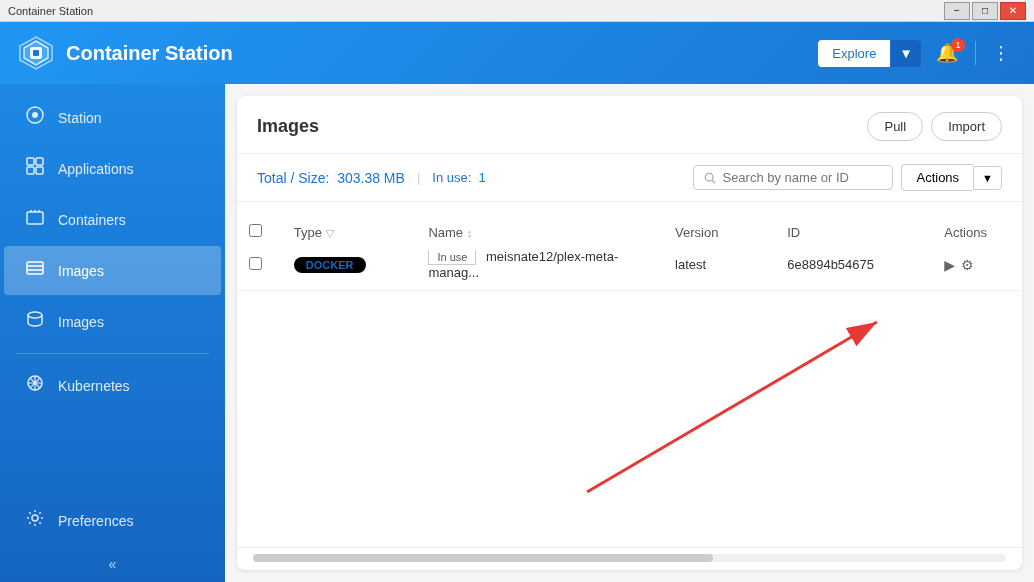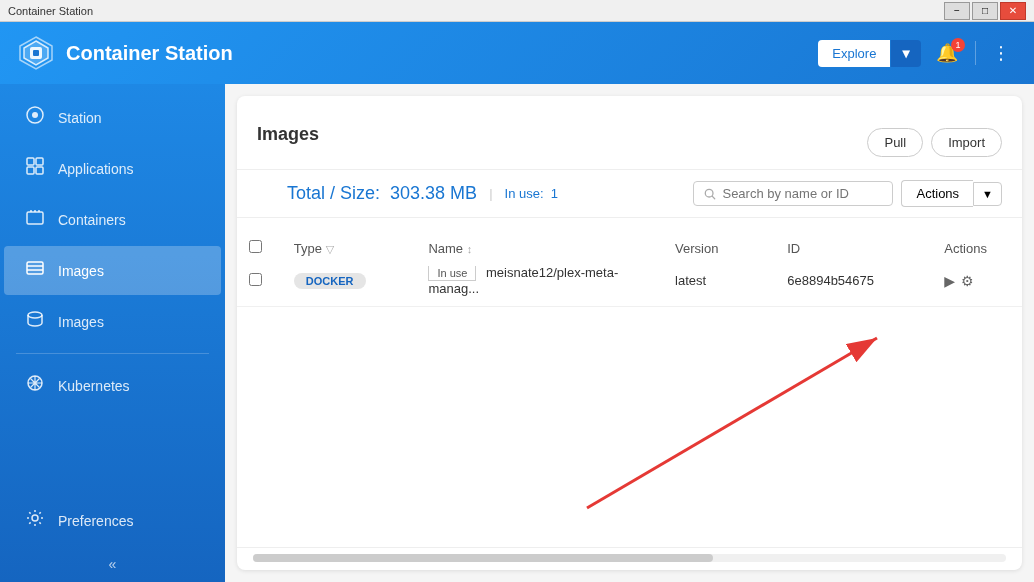--- a/index.html
+++ b/index.html
@@ -161,32 +161,31 @@
     .page-title-text { font-size: 18px; font-weight: 600; color: #333; }
     .header-actions { display: flex; gap: 8px; }
     .btn-outline {
       border: 1px solid #ccc;
       background: white;
       padding: 6px 16px;
       border-radius: 20px;
       cursor: pointer;
       font-size: 13px;
       color: #333;
-      margin-top: 16px;
     }
 
     
     .content-toolbar {
       padding: 10px 20px;
       display: flex;
       align-items: center;
       gap: 12px;
       border-bottom: 1px solid #eee;
     }
-    .total-size { font-size: 18px; color: #555; margin-left: 30px; }
+    .total-size { font-size: 14px; color: #555; }
     .total-size span { color: #1976D2; font-weight: 500; }
     .in-use { font-size: 13px; color: #555; }
     .in-use span { color: #1976D2; font-weight: 500; }
     .toolbar-right { margin-left: auto; display: flex; gap: 8px; align-items: center; }
     .search-box {
       display: flex; align-items: center;
       border: 1px solid #ccc; border-radius: 4px;
       padding: 4px 10px; gap: 6px;
       font-size: 13px; color: #aaa;
       background: white;
@@ -218,21 +217,21 @@
       position: sticky; top: 12px;
     }
     .th-checkbox { width: 40px; }
     .th-type { width: 120px; }
     .th-name { width: 220px; }
     .th-version { width: 100px; }
     .th-id { width: 140px; }
     .th-actions { width: 80px; }
     tbody td { padding: 10px 12px; border-bottom: 1px solid #f0f0f0; font-size: 13px; color: #333; }
     .docker-badge {
-      background: #e5e5e5; color: #1565C0;
+      background: #000000; color: #1565C0;
       border-radius: 12px; padding: 2px 12px;
       font-size: 11px; font-weight: 600; display: inline-block;
     }
     .in-use-badge {
       border: 1px solid #ccc; border-radius: 0;
       padding: 1px 8px; font-size: 11px; color: #555; display: inline-block; margin-right: 6px;
     }
     .row-actions { display: flex; gap: 6px; align-items: center; }
     .action-play {
       background: none; border: none; cursor: pointer; color: #666; font-size: 14px;

